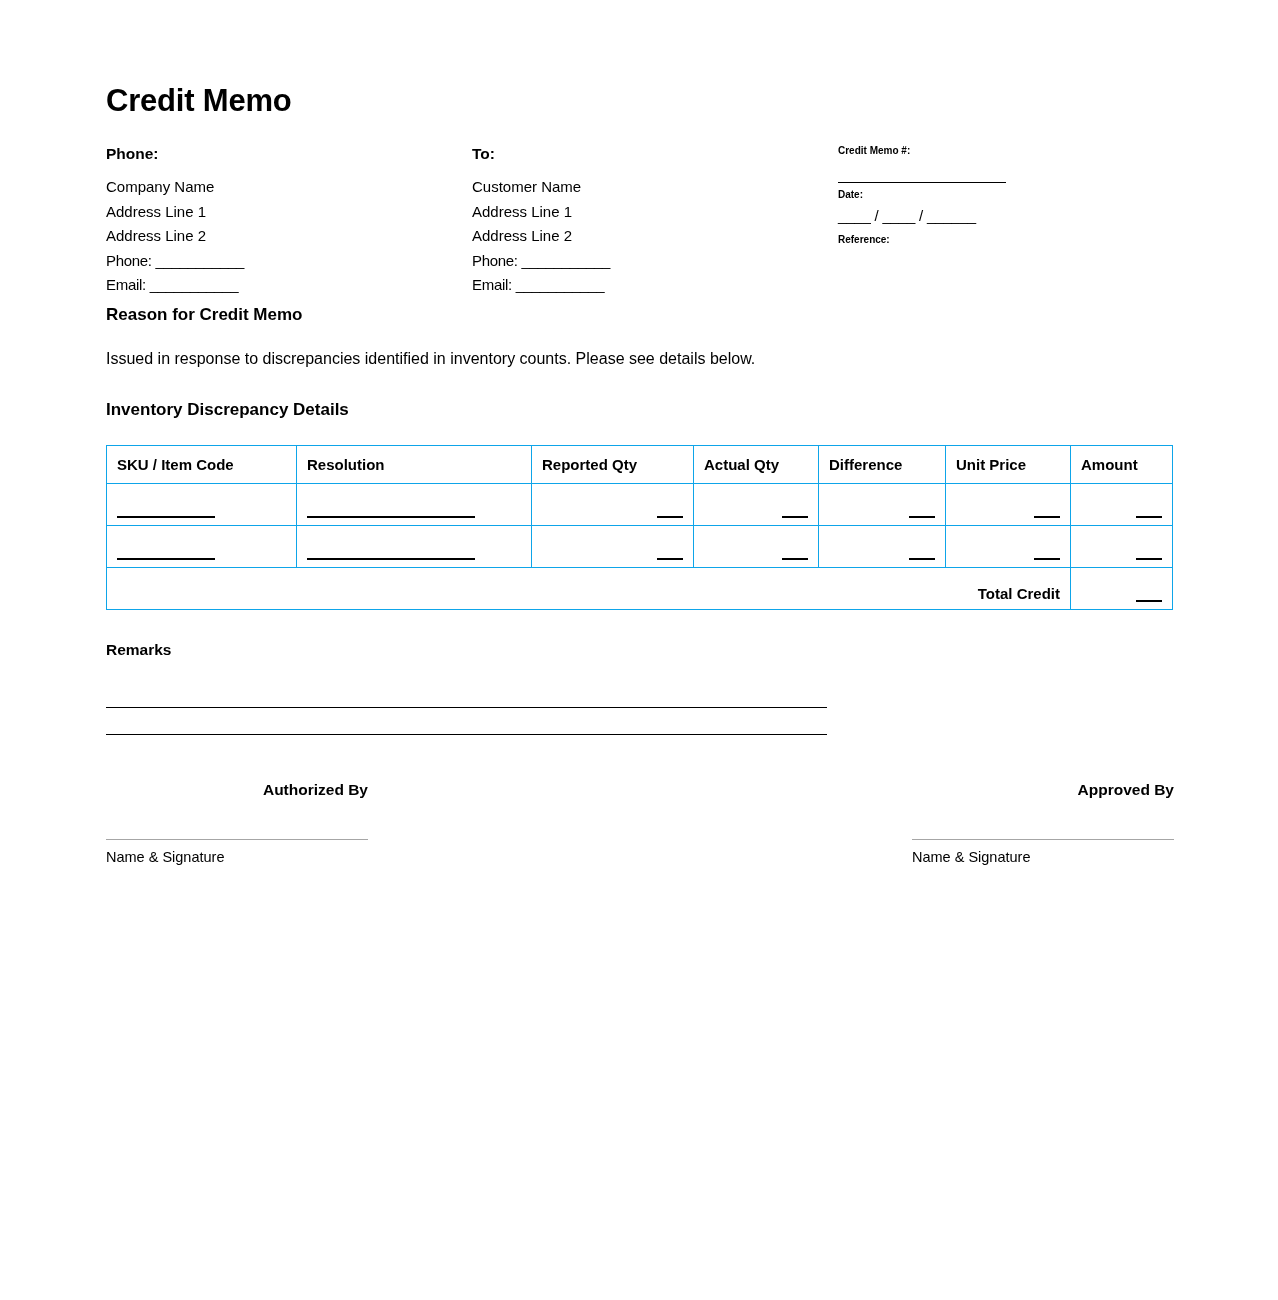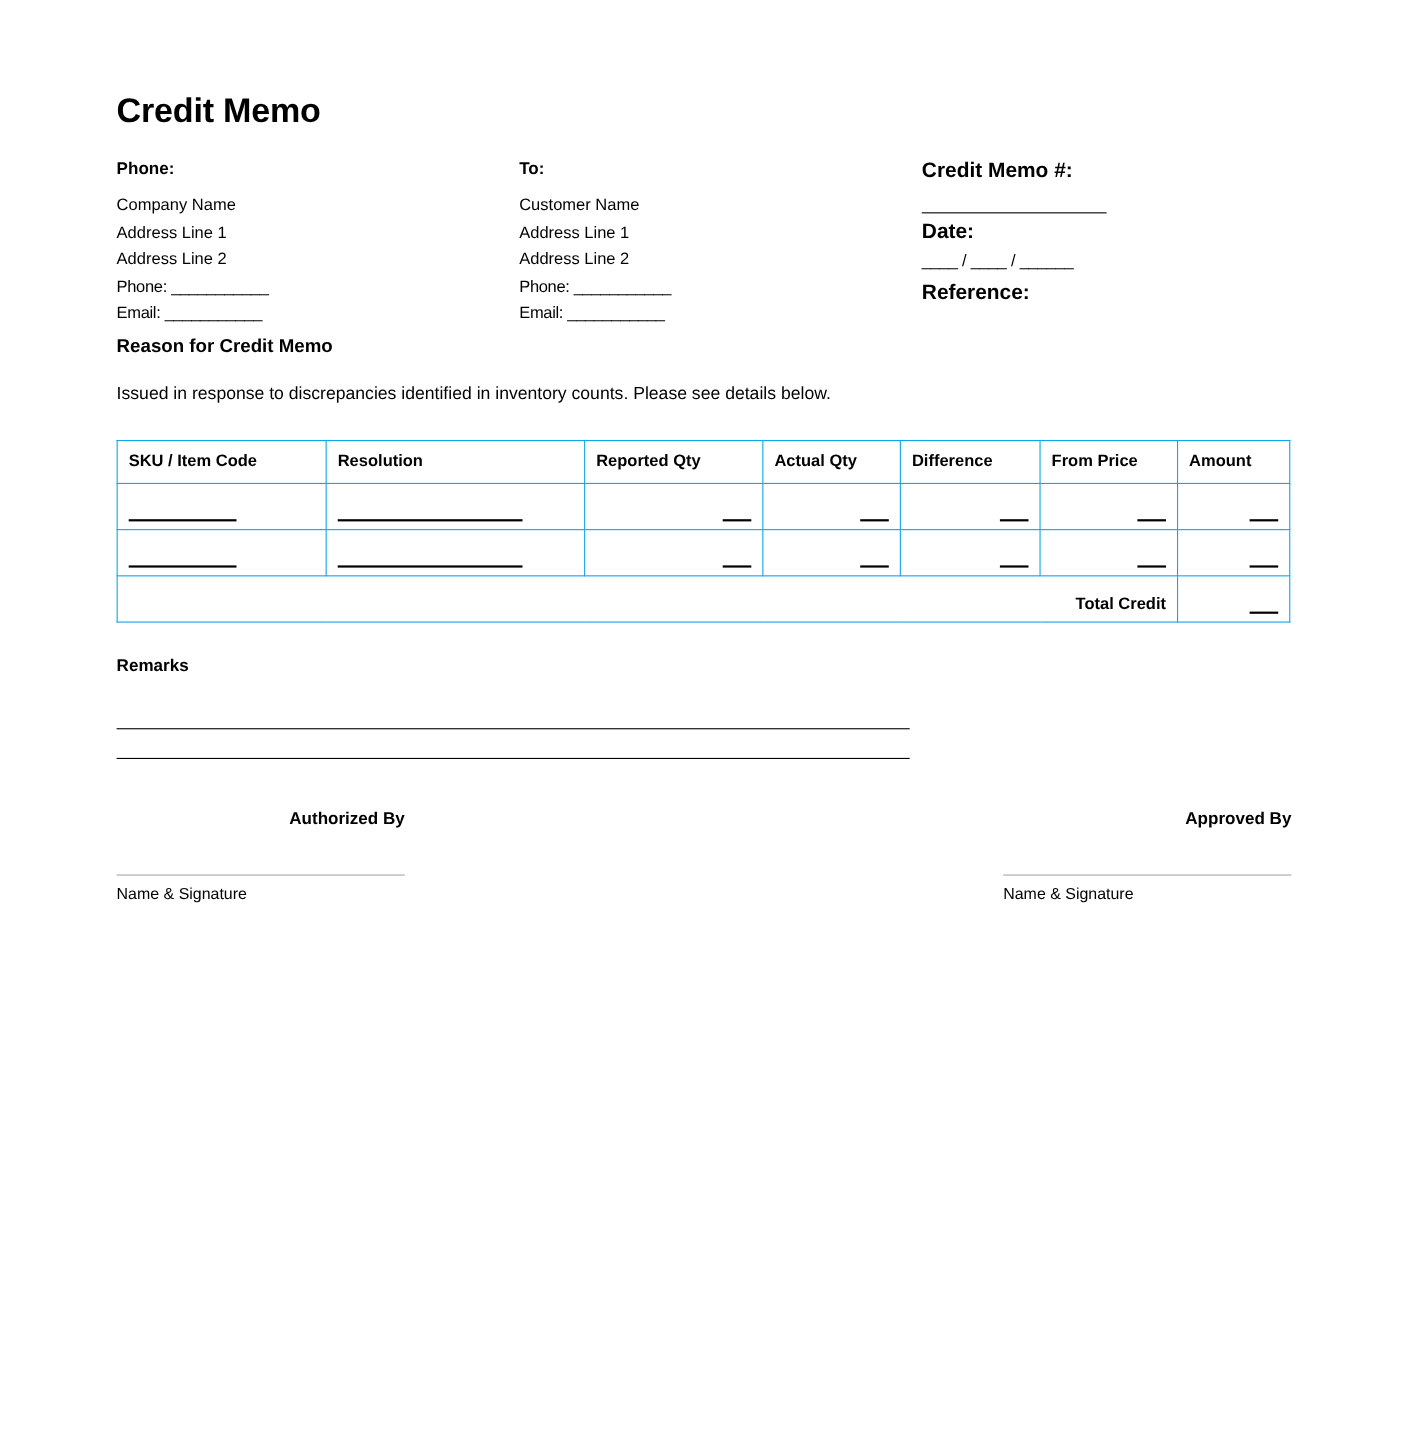--- a/index.html
+++ b/index.html
@@ -63,21 +63,21 @@
   }
 
   .meta-blank-long {
     display: block;
     width: 168px;
     border-bottom: 1.6px solid #000;
     height: 21px;
     margin: 3px 0 6px 0;
   }
   .meta-label {
-    font-size: 19px;
+    font-size: 10px;
     font-weight: bold;
     margin: 0 0 4px 0;
     line-height: 1.2;
   }
   .date-line {
     font-size: 15px;
     line-height: 22px;
     letter-spacing: -0.2px;
     margin: 0 0 7px 0;
     white-space: pre;
@@ -228,39 +228,40 @@
       <div class="meta-label">Date:</div>
       <div class="date-line">____ / ____ / ______</div>
       <div class="meta-label">Reference:</div>
     </div>
 
   </div>
 
   <div class="section-heading">Reason for Credit Memo</div>
   <p class="section-para">Issued in response to discrepancies identified in inventory counts. Please see details below.</p>
 
+  <div class="section-heading">Inventory Discrepancy Details</div>
 
   <table class="detail">
     <colgroup>
       <col class="c-sku">
         <col class="c-desc">
         <col class="c-rep">
         <col class="c-act">
       <col class="c-diff">
         <col class="c-unit">
         <col class="c-amt">
     </colgroup>
     <thead>
       <tr>
         <th>SKU / Item Code</th>
         <th>Resolution</th>
         <th>Reported Qty</th>
         <th>Actual Qty</th>
         <th>Difference</th>
-        <th>From Price</th>
+        <th>Unit Price</th>
         <th>Amount</th>
       </tr>
     </thead>
     <tbody>
       <tr>
         <td><span class="fill-rule fill-sku"></span></td>
         <td><span class="fill-rule fill-desc"></span></td>
         <td class="num-cell"><span class="fill-rule fill-num"></span></td>
         <td class="num-cell"><span class="fill-rule fill-num"></span></td>
         <td class="num-cell"><span class="fill-rule fill-num"></span></td>

